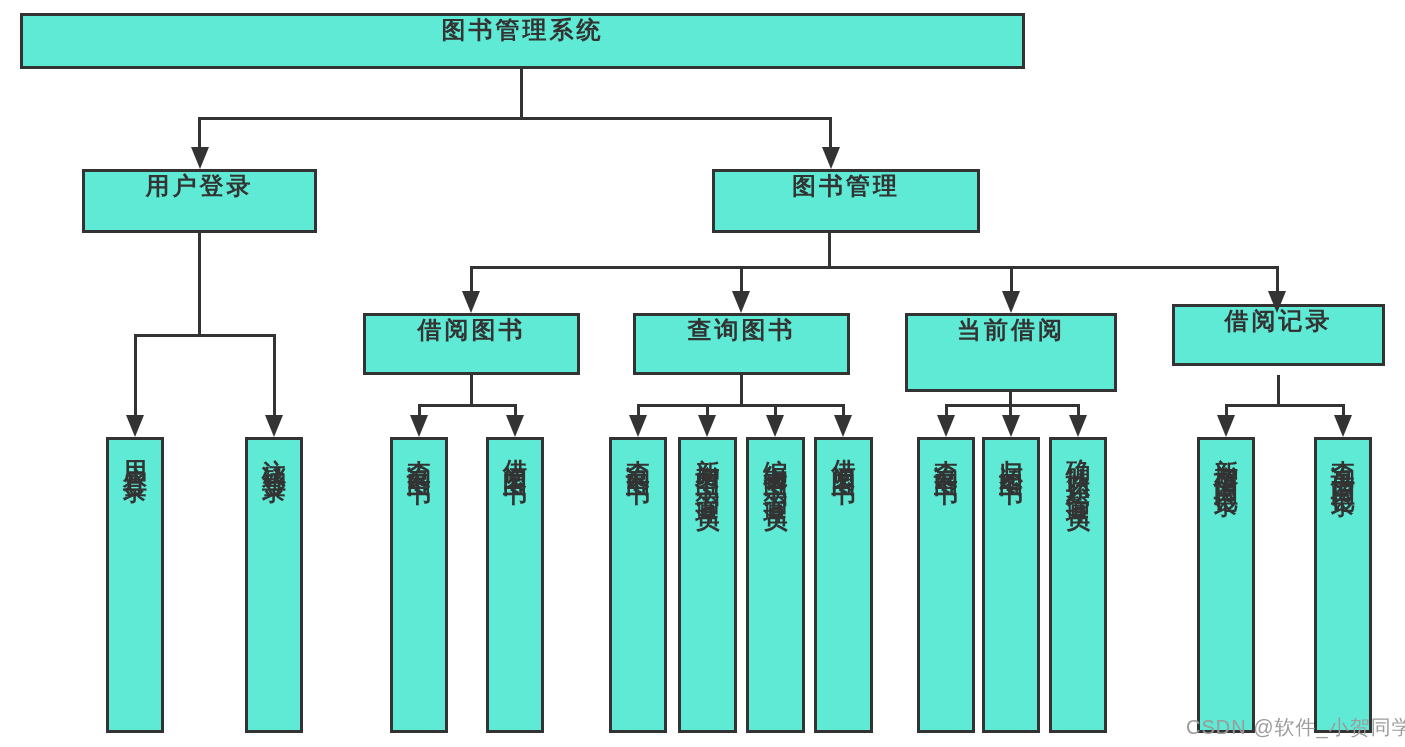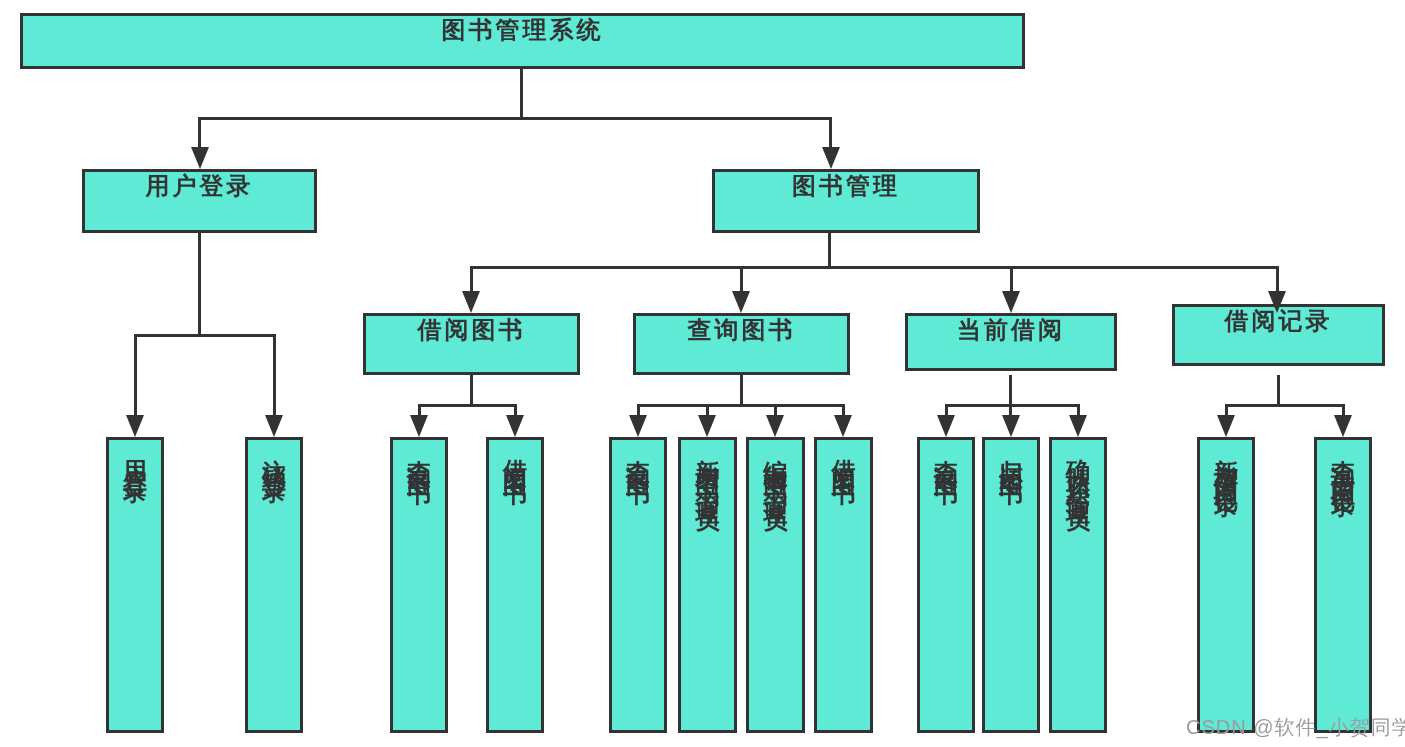--- a/index.html
+++ b/index.html
@@ -106,21 +106,21 @@
   <div class="ah" style="left:1002px;top:291px"></div>
   <div class="ln" style="left:1276px;top:266px;width:3px;height:30px"></div>
   <div class="ah" style="left:1268px;top:291px"></div>
 
   <div class="box h" style="left:363px;top:313px;width:217px;height:62px">
     <span class="lbl">借阅图书</span>
   </div>
   <div class="box h" style="left:633px;top:313px;width:217px;height:62px">
     <span class="lbl">查询图书</span>
   </div>
-  <div class="box h" style="left:905px;top:313px;width:212px;height:58px">
+  <div class="box h" style="left:905px;top:313px;width:212px;height:79px">
     <span class="lbl">当前借阅</span>
   </div>
   <div class="box h" style="left:1172px;top:304px;width:213px;height:62px">
     <span class="lbl">借阅记录</span>
   </div>
 
   <div class="ln" style="left:470px;top:375px;width:3px;height:32px"></div>
   <div class="ln" style="left:418px;top:404px;width:99px;height:3px"></div>
   <div class="ln" style="left:418px;top:404px;width:3px;height:15px"></div>
   <div class="ah" style="left:410px;top:415px"></div>

